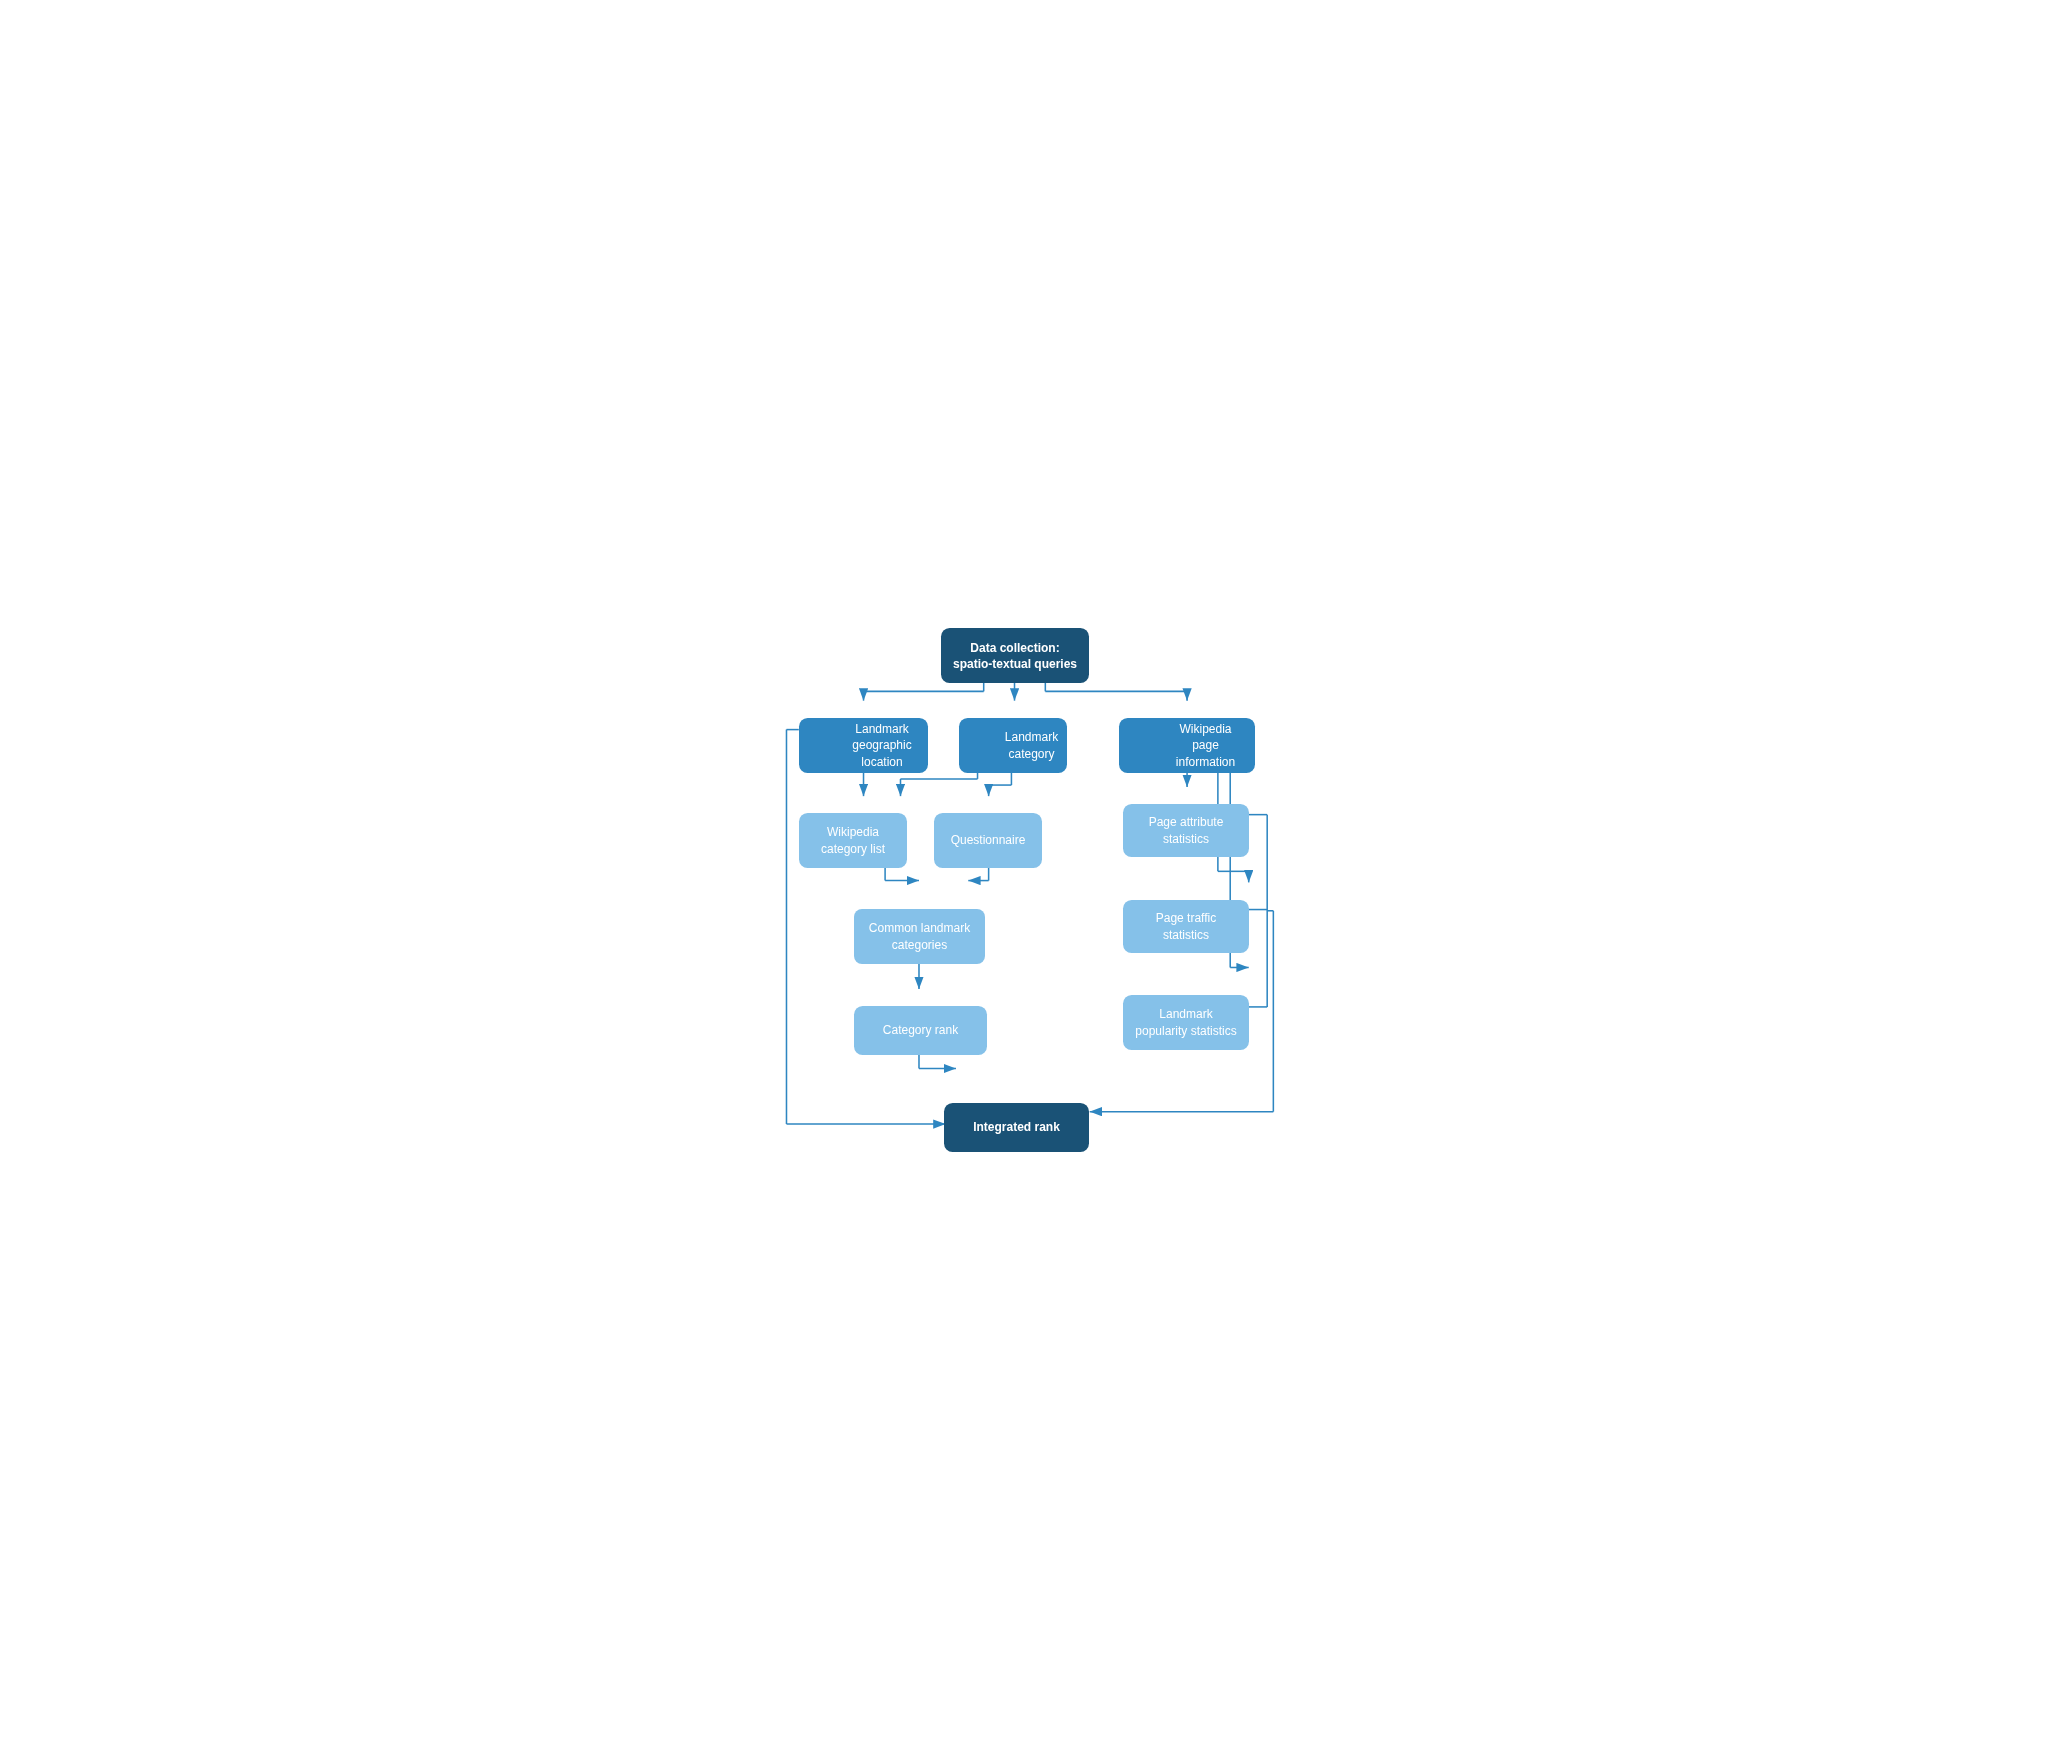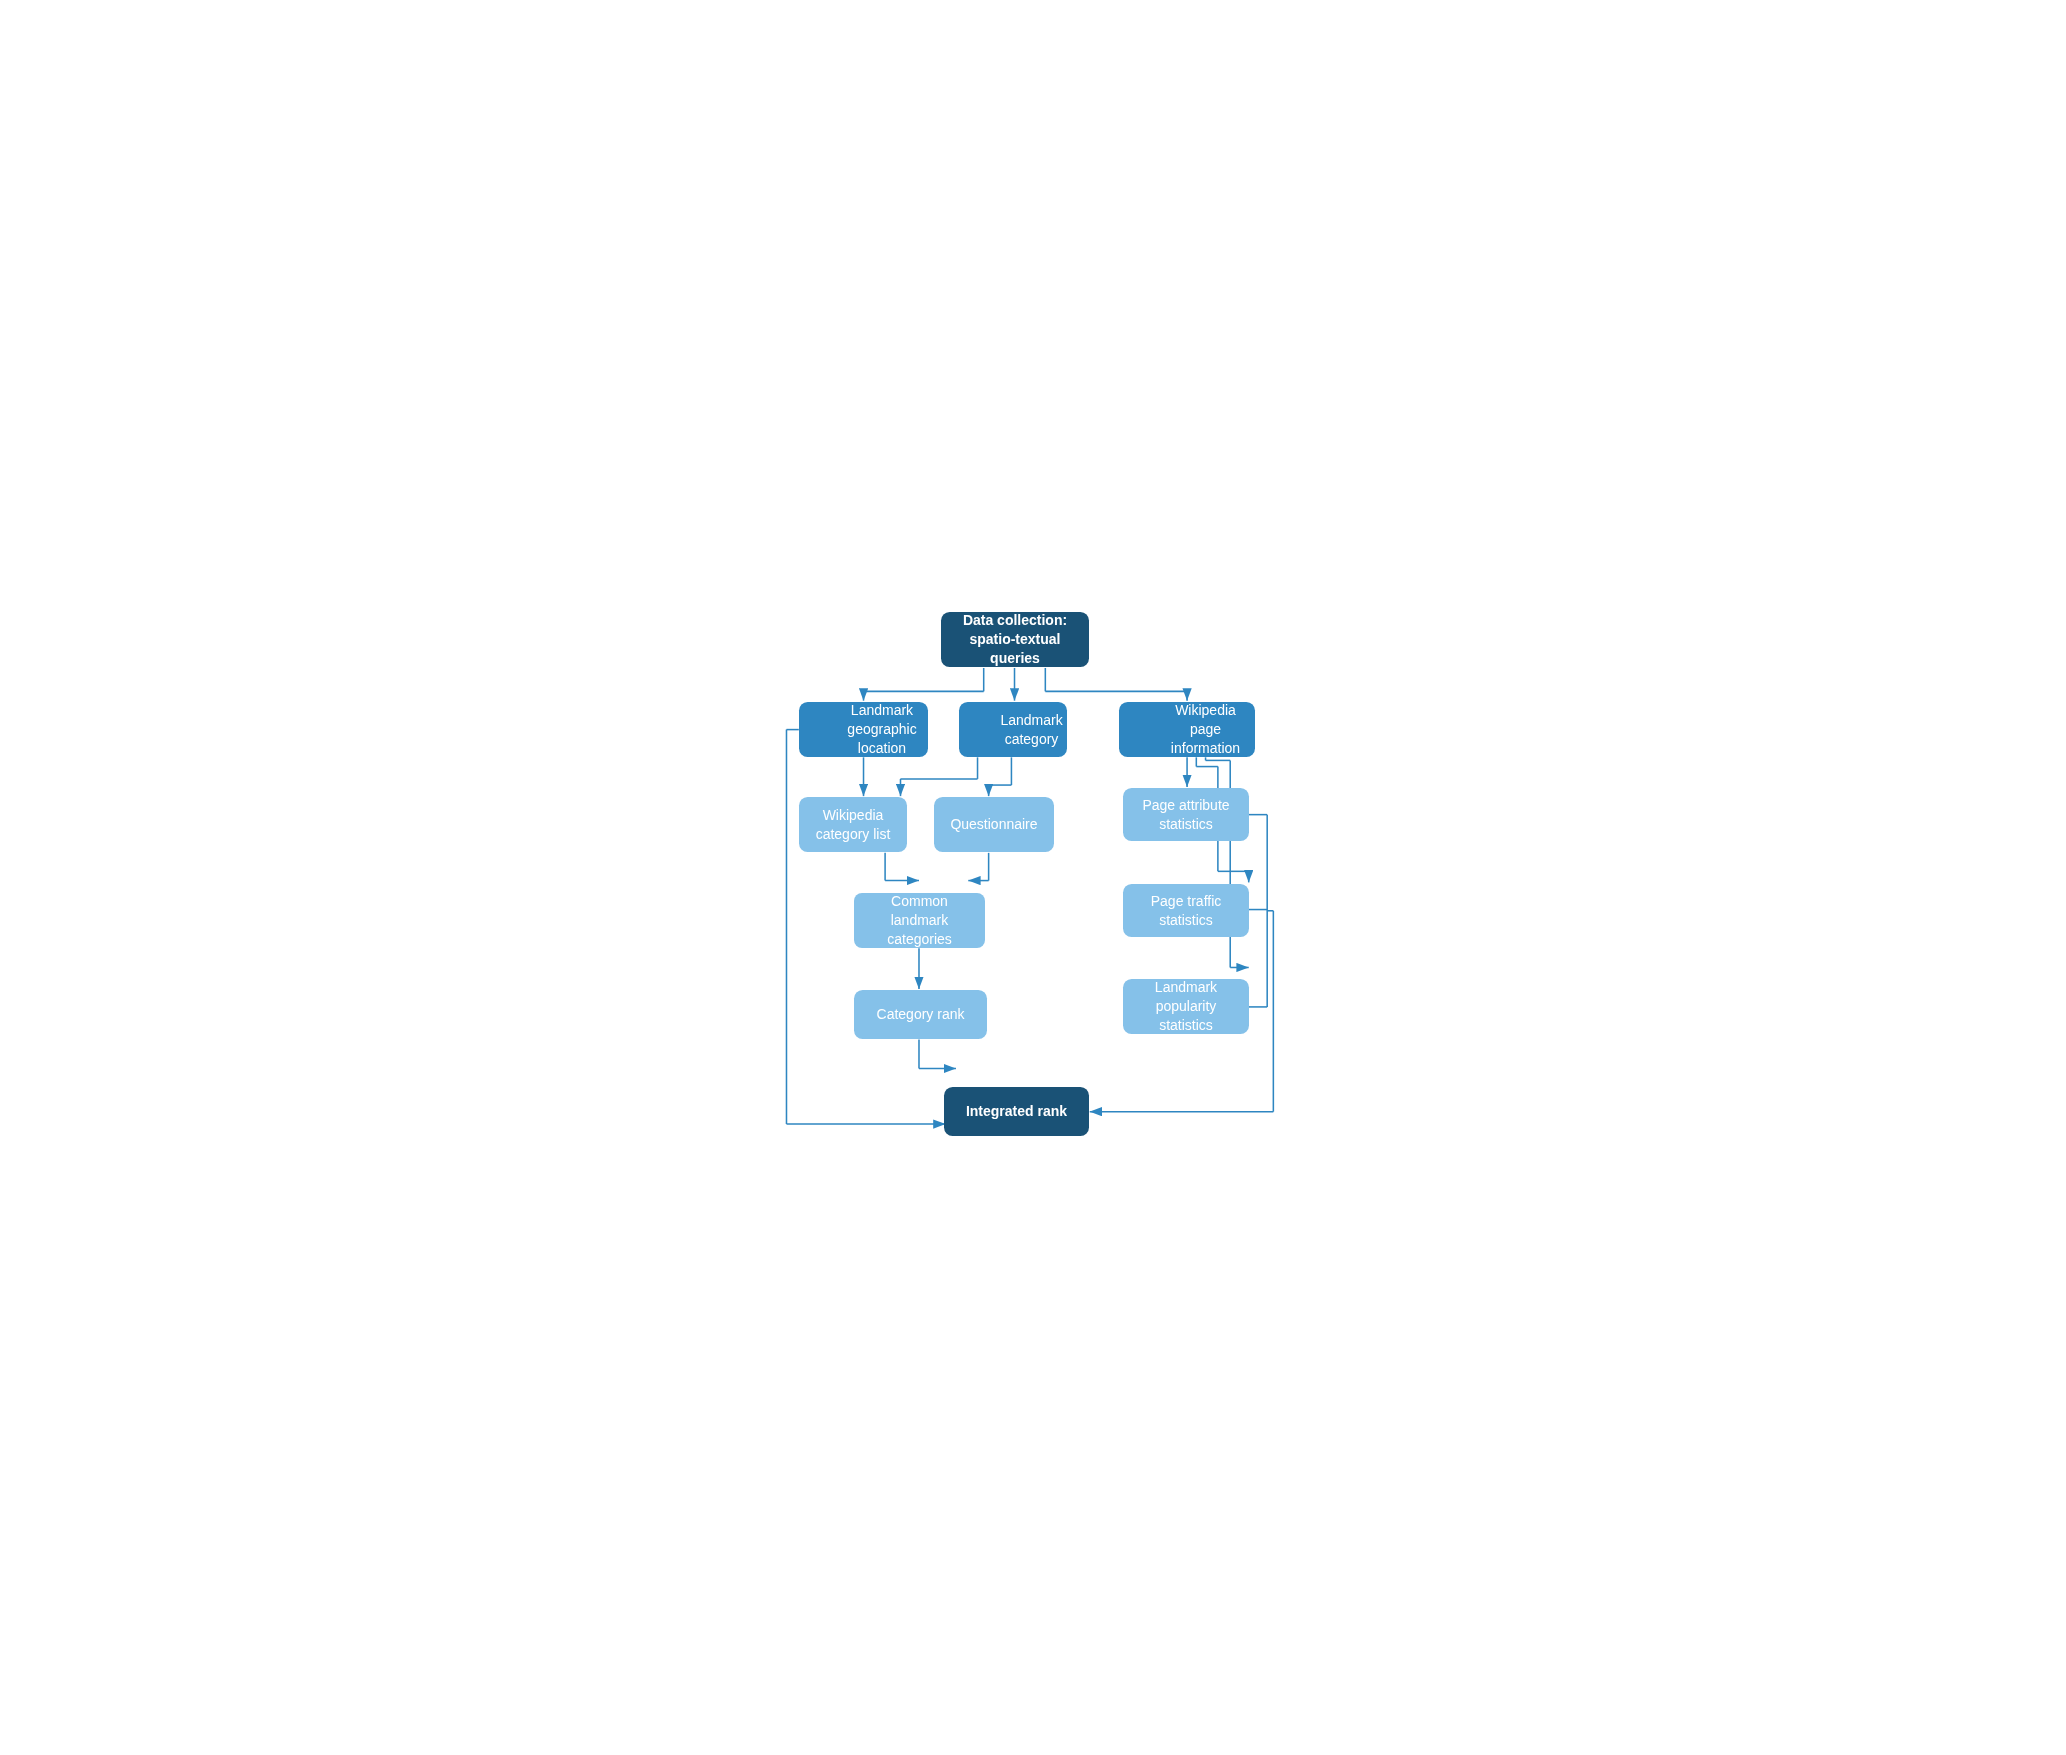--- a/index.html
+++ b/index.html
@@ -24,23 +24,24 @@
       overflow: visible;
       pointer-events: none;
     }
     .node {
       position: absolute;
       border-radius: 8.6px;
       display: flex;
       align-items: center;
       justify-content: center;
       text-align: center;
-      font-size: 14px;
+      font-size: 12px;
       line-height: 1.35;
       padding: 8.6px 11px;
+      margin-top: 16px;
     }
     .node-dark {
       background: #1a5276;
       color: #fff;
       font-weight: bold;
     }
     .node-mid {
       background: #2e86c1;
       color: #fff;
       padding-left: 48px;
@@ -140,21 +141,21 @@
   </div>
 
   <div class="node node-mid" style="left:351px;top:102px;width:136px;height:55px;">
     <span>Wikipedia page information</span>
   </div>
 
   <div class="node node-light" style="left:31px;top:197px;width:108px;height:55px;text-align:center;">
     <span>Wikipedia category list</span>
   </div>
 
-  <div class="node node-light" style="left:166px;top:197px;width:120px;height:55px;">
+  <div class="node node-light" style="left:166px;top:197px;width:108px;height:55px;">
     <span>Questionnaire</span>
   </div>
 
   <div class="node node-light" style="left:355px;top:188px;width:126px;height:53px;justify-content:flex-end;">
     <span>Page attribute statistics</span>
   </div>
 
   <div class="node node-light" style="left:86px;top:293px;width:131px;height:55px;border-radius:8px;">
     <span>Common landmark categories</span>
   </div>

